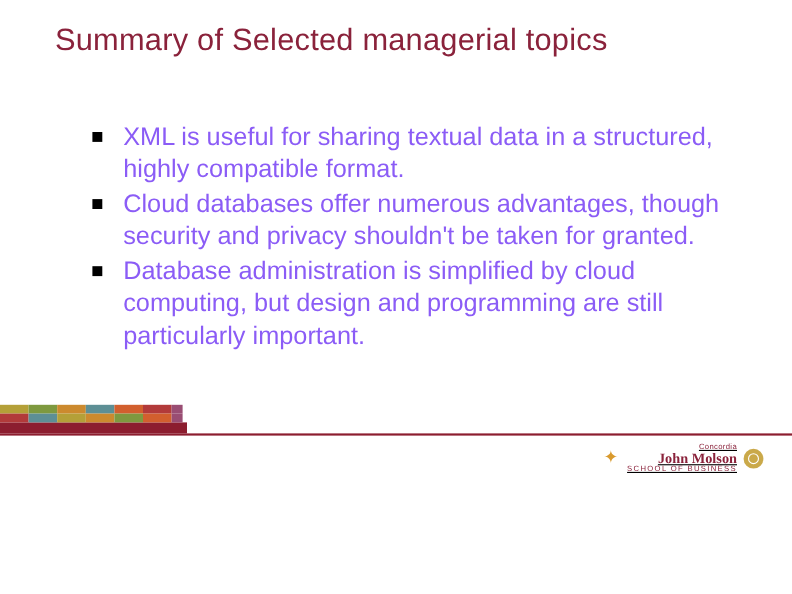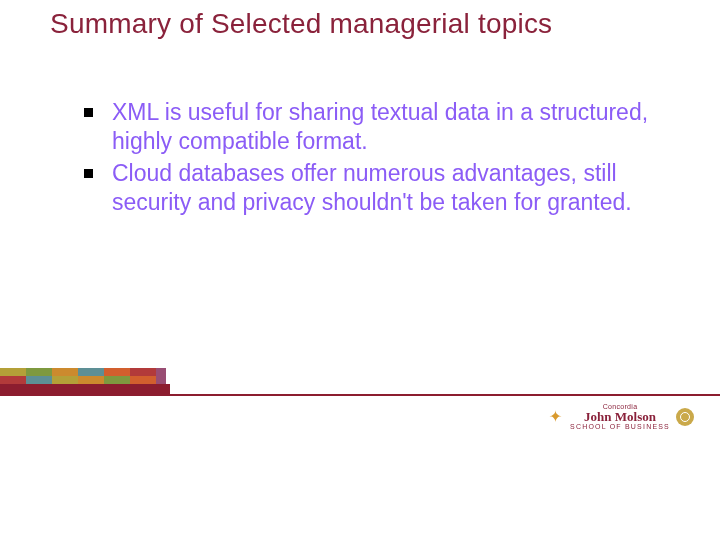--- a/index.html
+++ b/index.html
@@ -7,21 +7,21 @@
   body {
     font-family: Arial, Helvetica, sans-serif;
     background: #ffffff;
     position: relative;
     overflow: hidden;
   }
   .slide {
     width: 720px;
     height: 440px;
     position: relative;
-    padding: 8px 50px 0 50px;
+    padding: 20px 50px 0 50px;
   }
   .title {
     font-size: 28px;
     color: #8a223b;
     font-weight: 400;
     margin-bottom: 58px;
     letter-spacing: 0.2px;
   }
   .content {
     padding-left: 30px;
@@ -74,22 +74,23 @@
   }
   .logo {
     position: absolute;
     right: 26px;
     bottom: 10px;
     display: flex;
     align-items: center;
     gap: 6px;
   }
   .logo-text {
-    text-align: center;
+    text-align: right;
     line-height: 1;
+    text-decoration: underline;
   }
   .logo-uni {
     font-size: 7px;
     color: #8a223b;
     letter-spacing: 0.3px;
   }
   .logo-name {
     font-family: Georgia, 'Times New Roman', serif;
     font-size: 13px;
     color: #8a223b;
@@ -116,21 +117,22 @@
 </head>
 <body>
 
 <div class="slide">
 
   <h1 class="title">Summary of Selected managerial topics</h1>
 
   <div class="content">
     <ul class="bullets">
       <li>XML is useful for sharing textual data in a structured, highly compatible format.</li>
-      <li>Cloud databases offer numerous advantages, still security and privacy shouldn't be taken for granted.</li>
+      <li>Cloud databases offer numerous advantages, though security and privacy shouldn't be taken for granted.</li>
+      <li>Database administration is simplified by cloud computing, but design and programming are still particularly important.</li>
     </ul>
   </div>
 
   <div class="footer-line"></div>
 
   <div class="footer-band">
     <div class="band-row">
       <div class="c1"></div>
         <div class="c2"></div>
         <div class="c3"></div>

